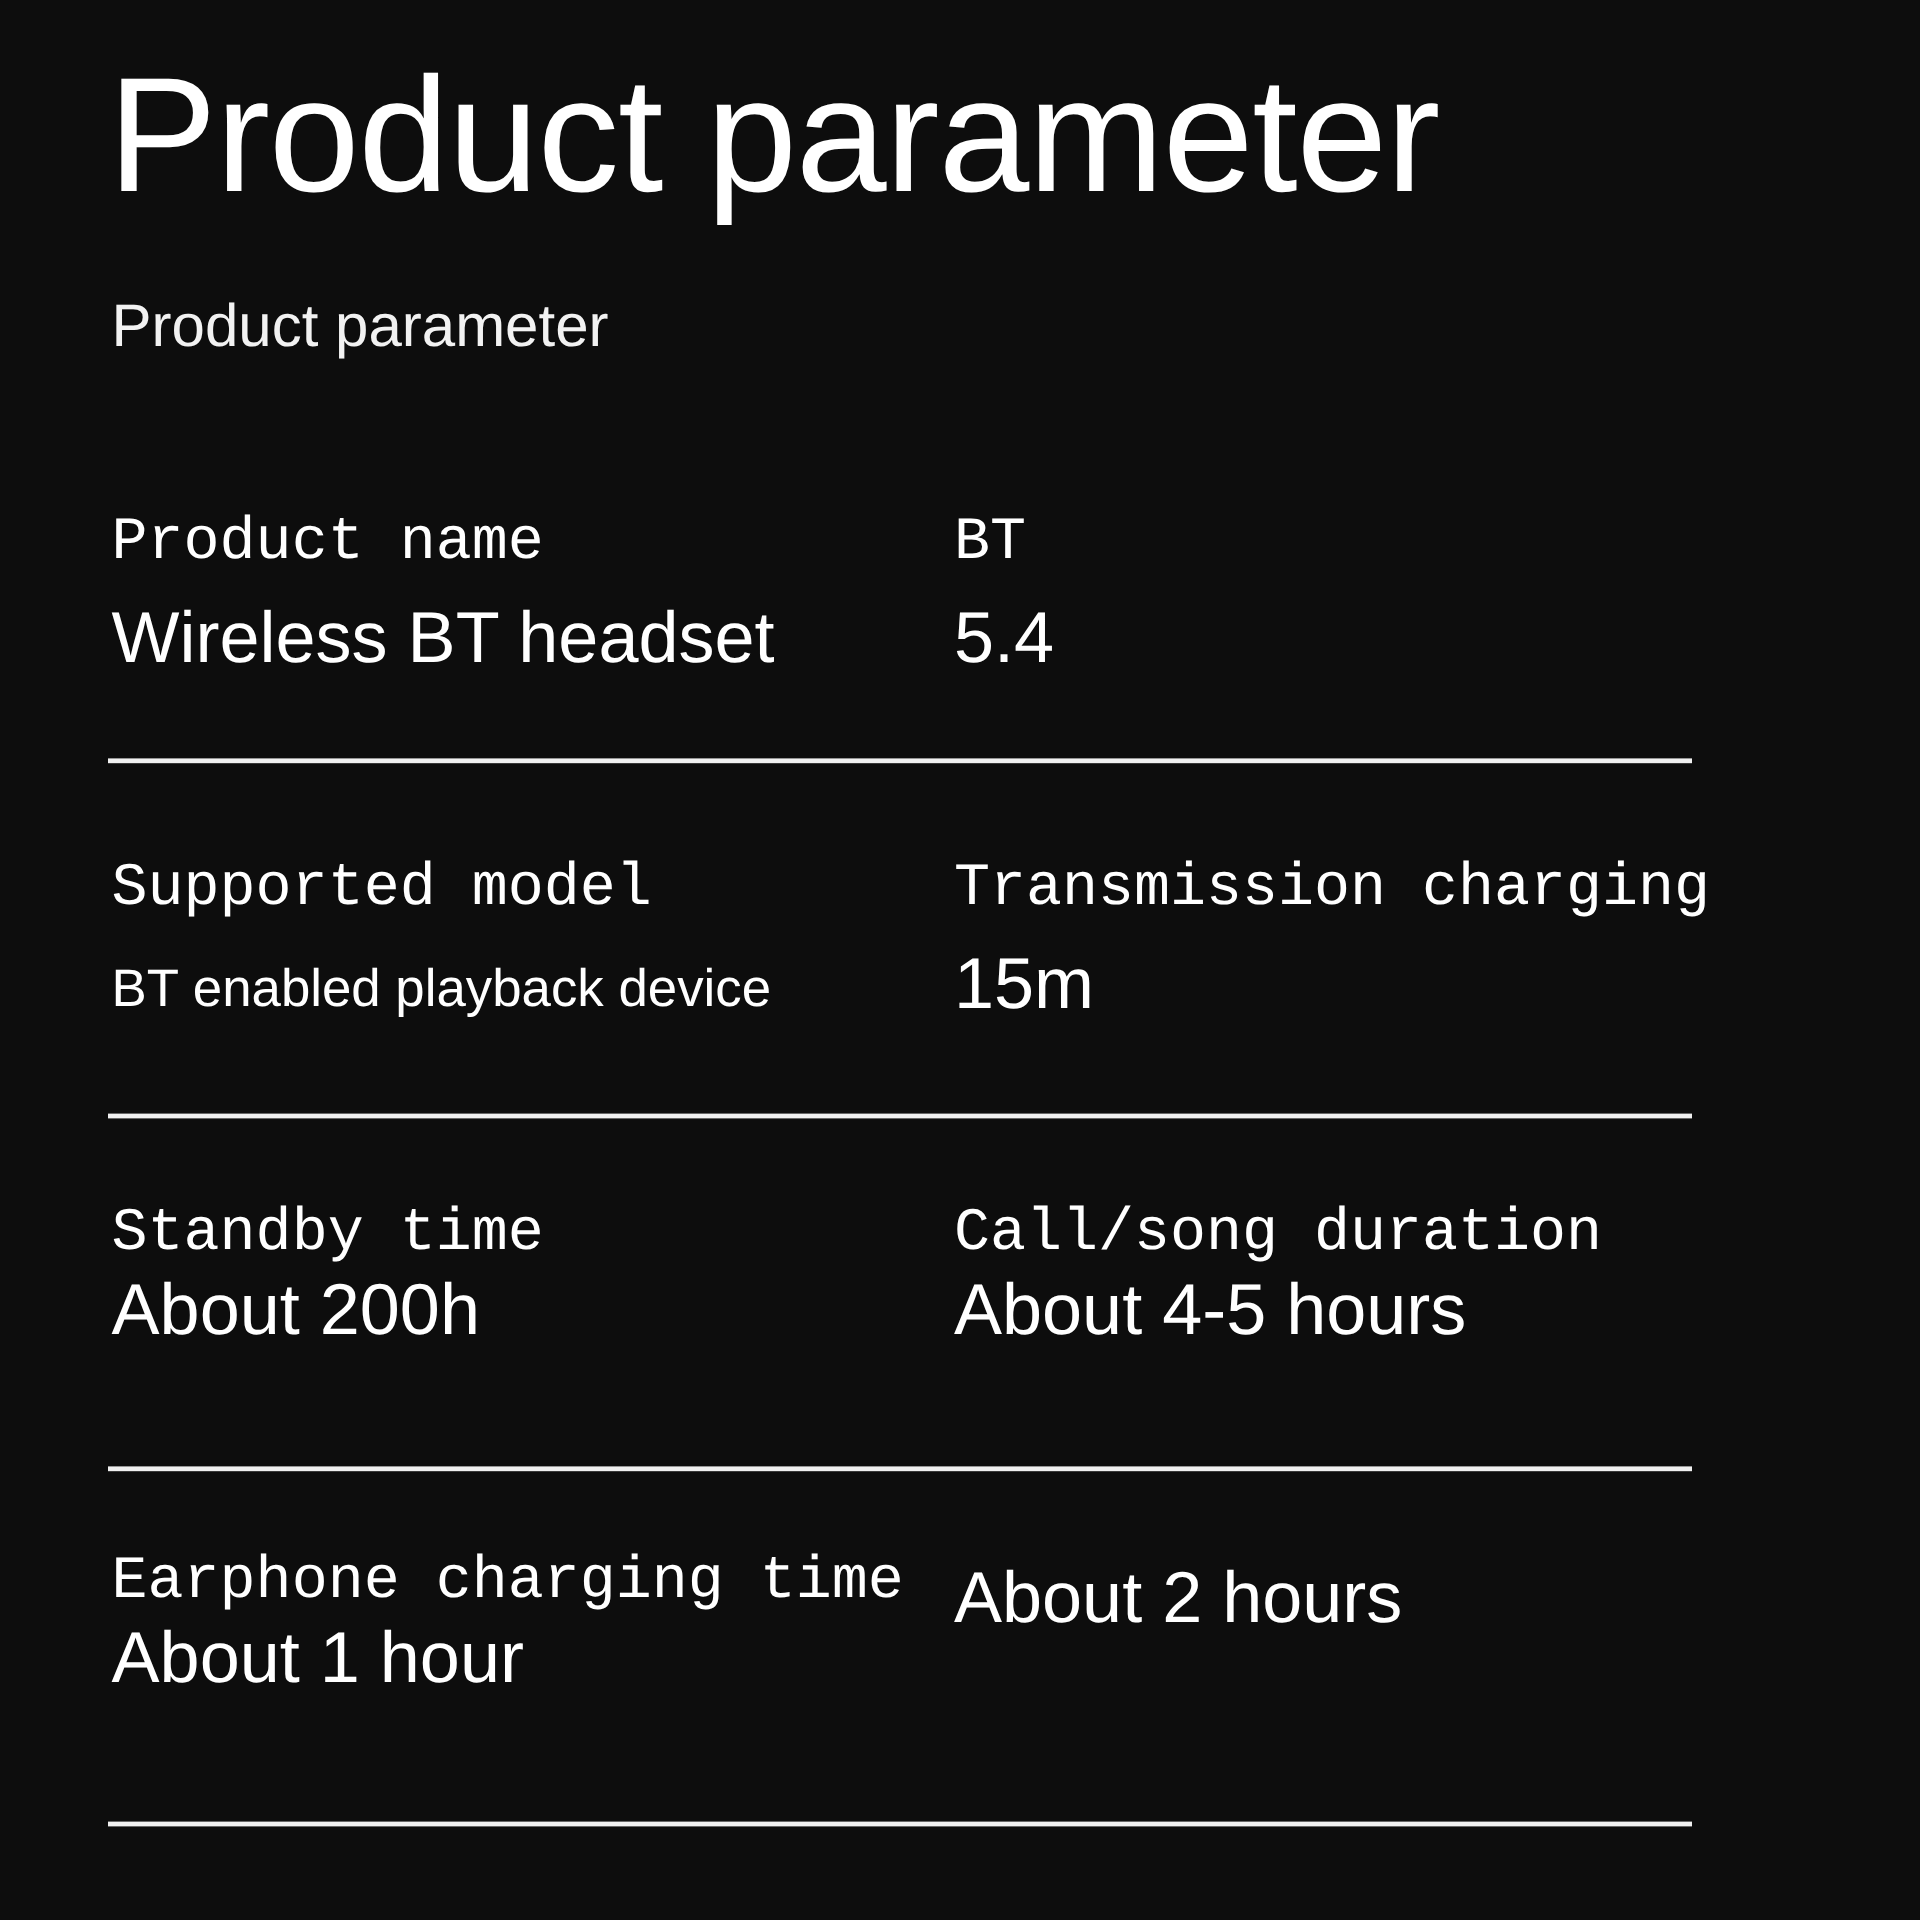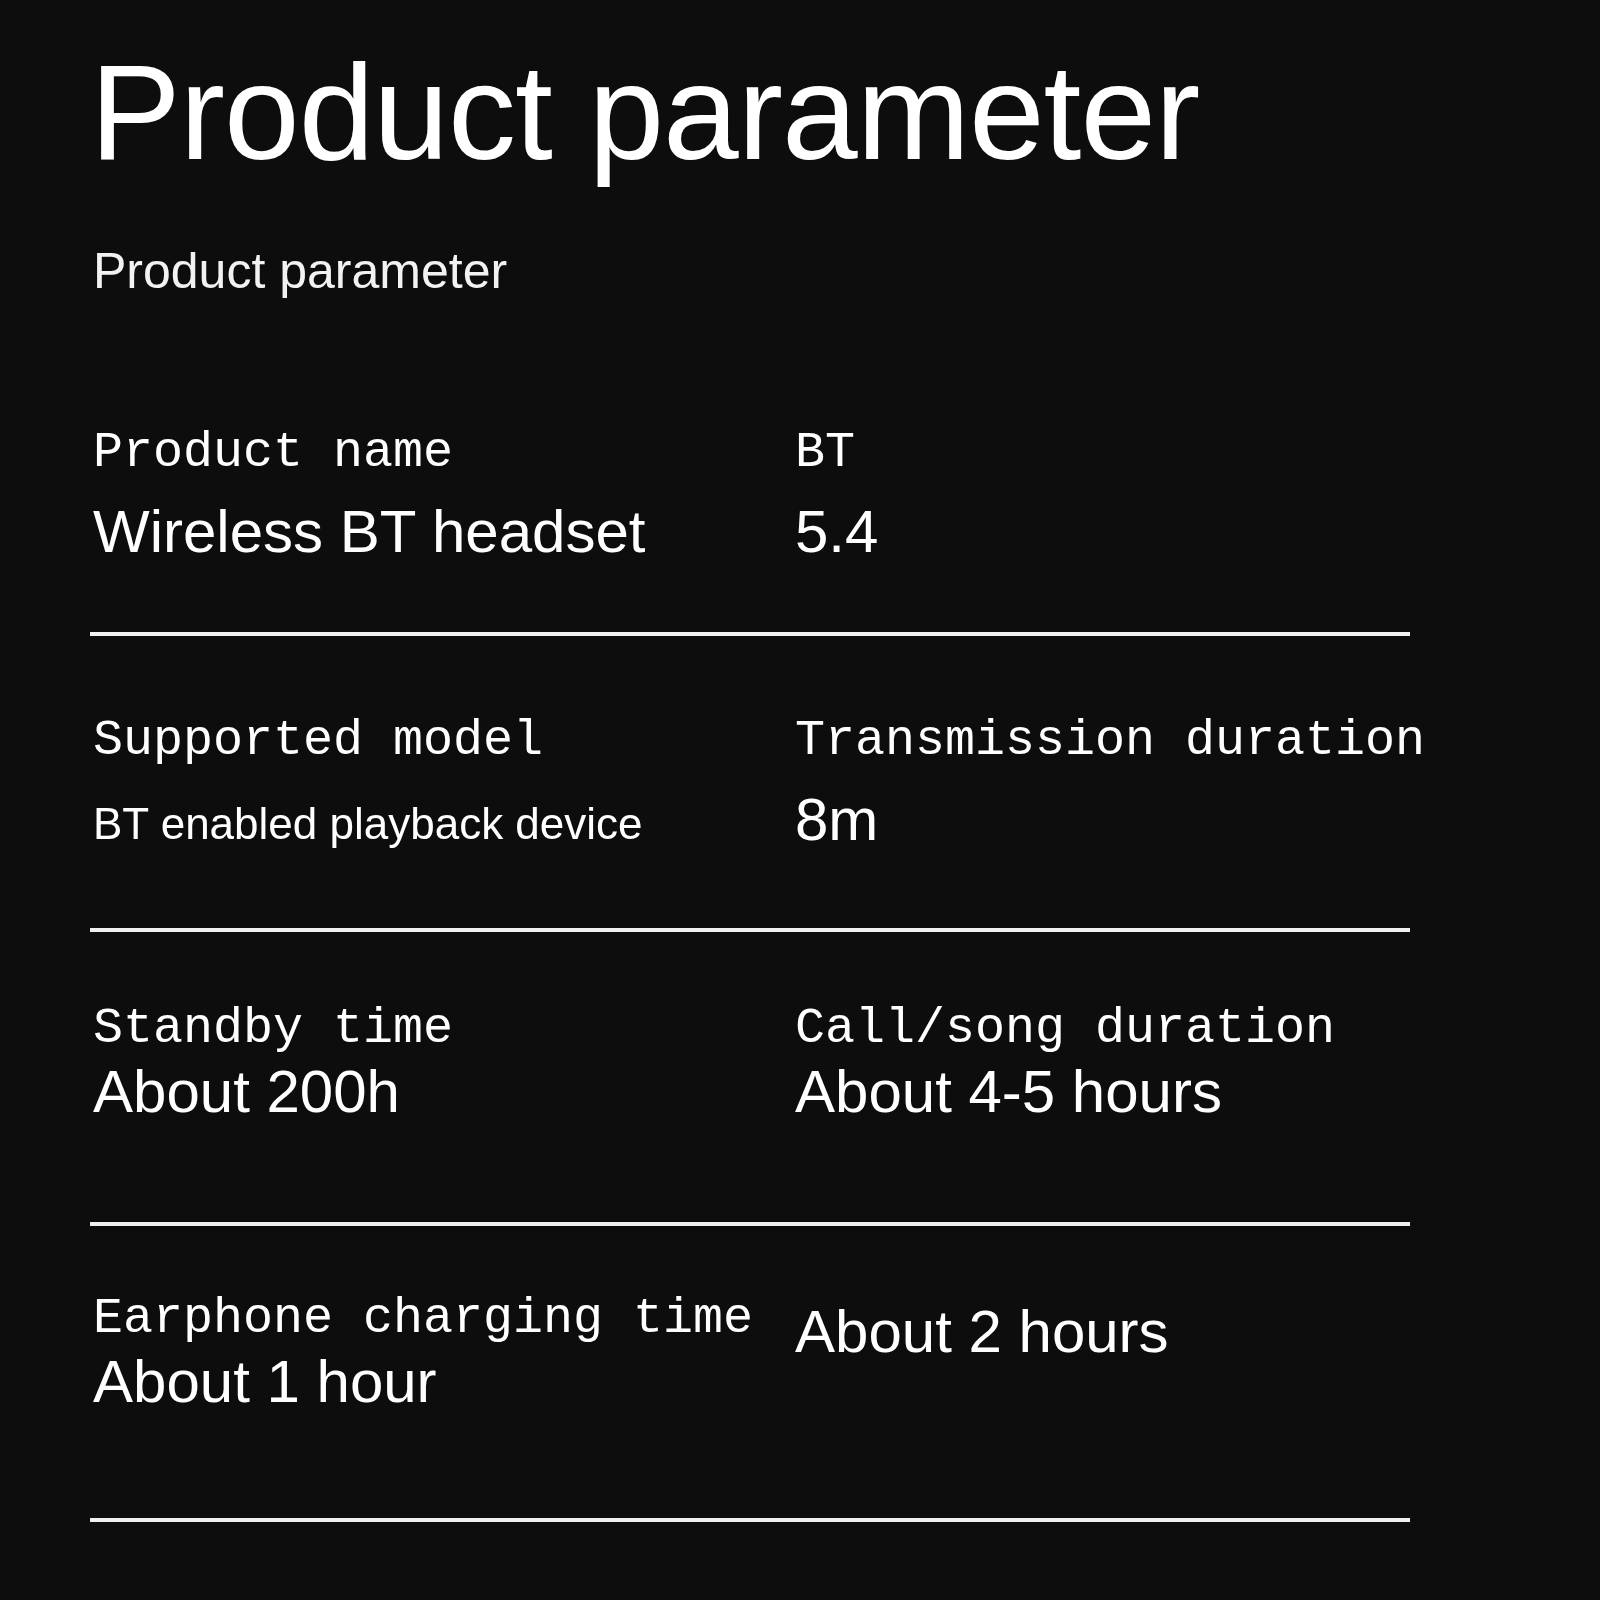--- a/index.html
+++ b/index.html
@@ -145,22 +145,22 @@
     </div>
     <div class="divider" id="divider-1"></div>
 
     <div class="spec-row" id="row-2">
       <div class="spec-cells">
         <div class="cell left">
           <div class="cell-label">Supported model</div>
           <div class="cell-value small">BT enabled playback device</div>
         </div>
         <div class="cell right">
-          <div class="cell-label">Transmission duration</div>
-          <div class="cell-value">8m</div>
+          <div class="cell-label">Transmission charging</div>
+          <div class="cell-value">15m</div>
         </div>
       </div>
     </div>
     <div class="divider" id="divider-2"></div>
 
     <div class="spec-row tight" id="row-3">
       <div class="spec-cells">
         <div class="cell left">
           <div class="cell-label">Standby time</div>
           <div class="cell-value">About 200h</div>

